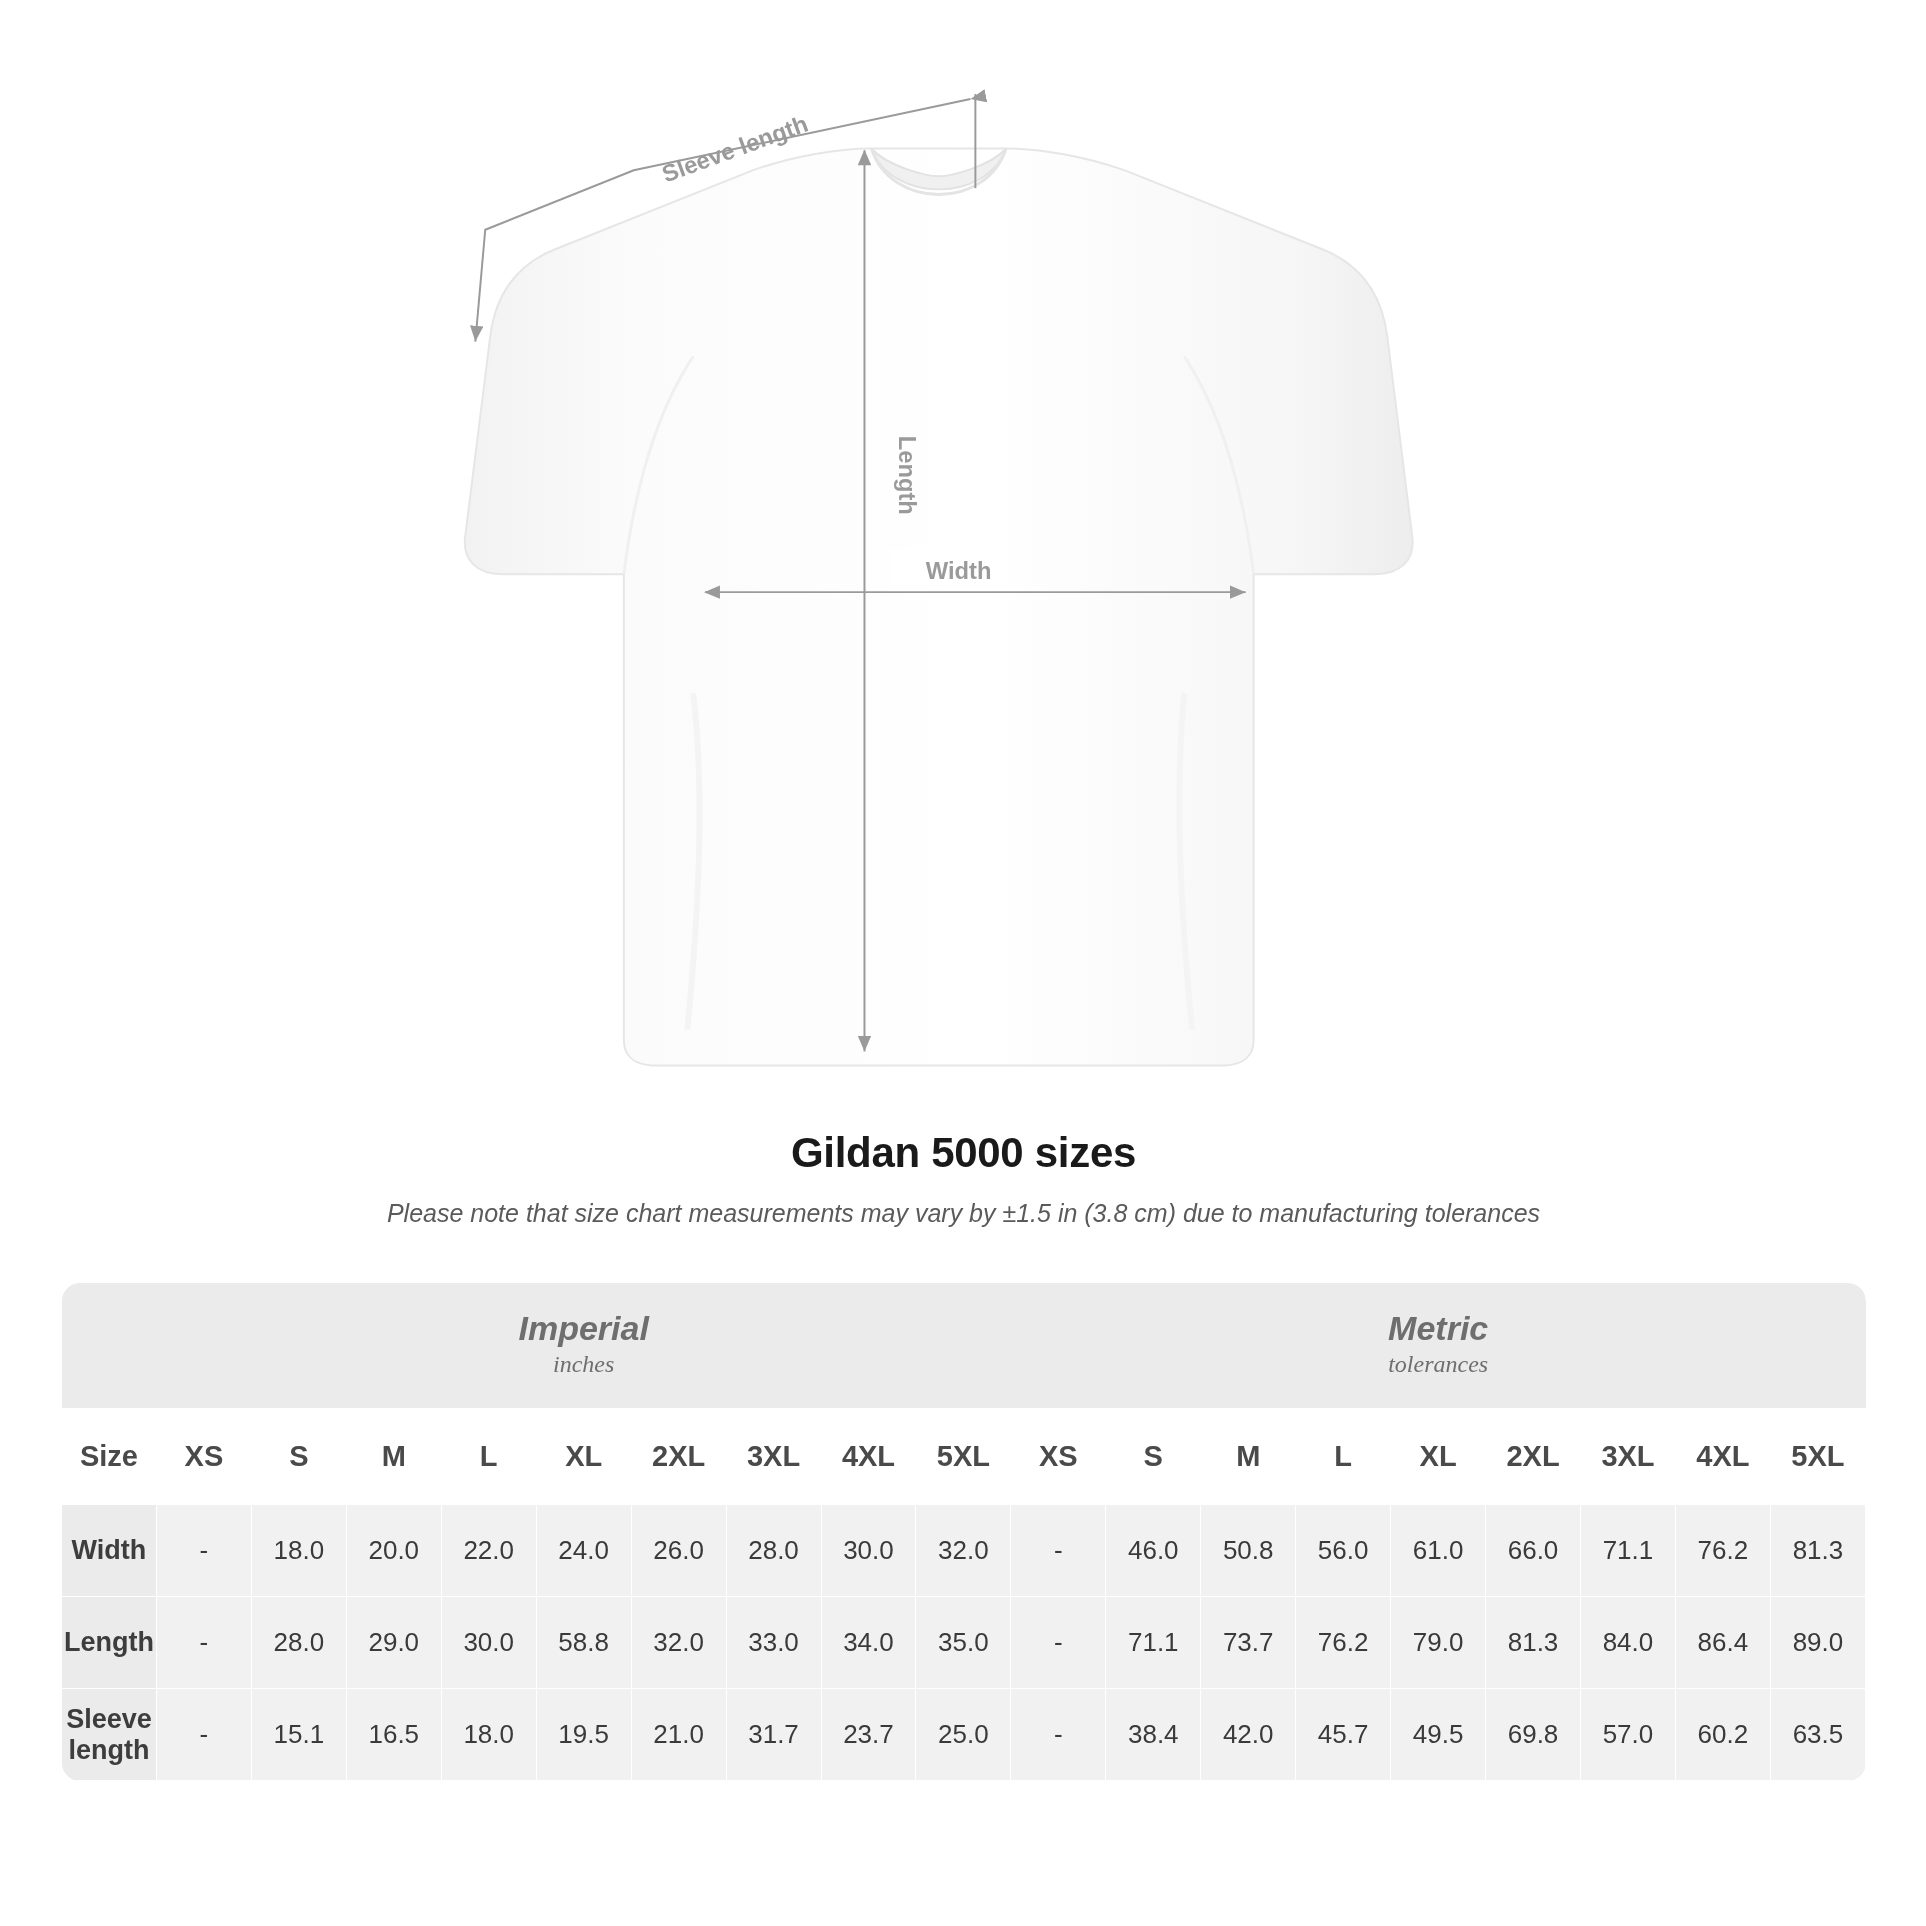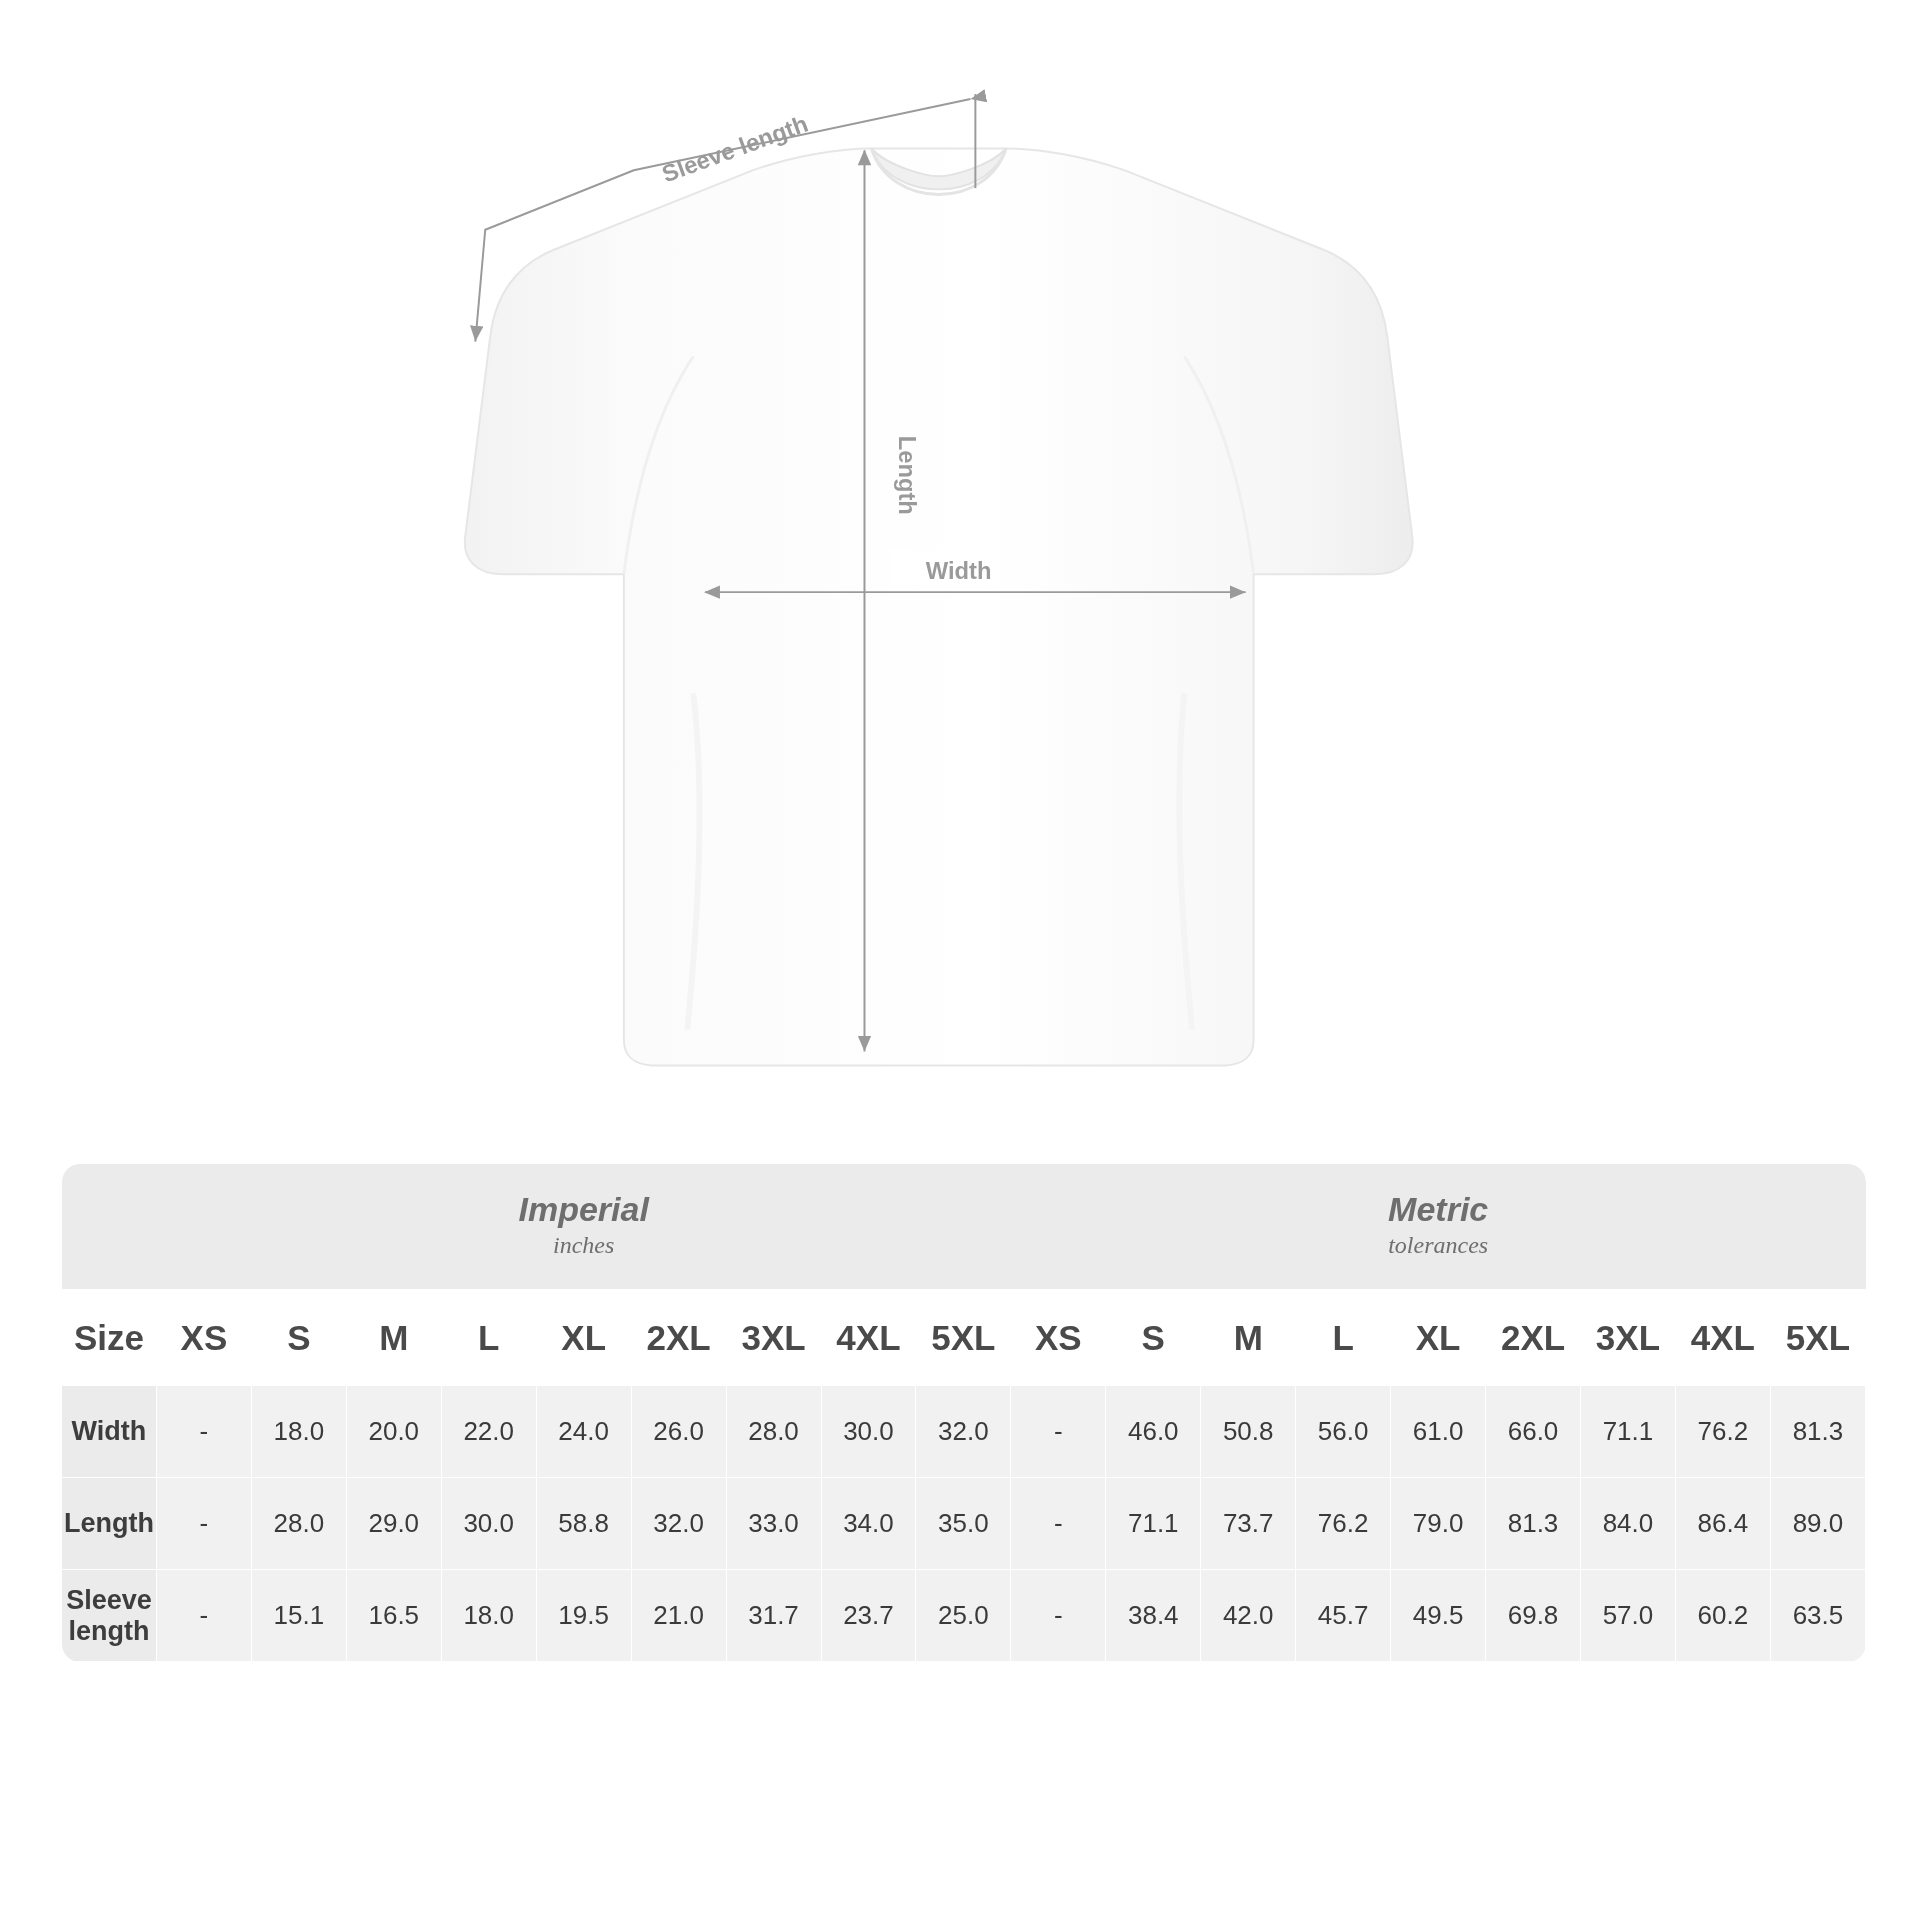--- a/index.html
+++ b/index.html
@@ -90,21 +90,21 @@
     font-size: 24px;
     font-style: italic;
     color: #6e6e6e;
     line-height: 1.4;
     font-family: Liberation Serif, serif;
   }
   
   tr.size-row td {
     background: #ffffff;
     font-weight: bold;
-    font-size: 35px;
+    font-size: 29px;
     color: #4a4a4a;
     height: 95px;
   }
   tr.size-row td.rowlabel {
     background: #ffffff;
   }
   
   tr.data-row td {
     background: #f1f1f1;
     height: 91px;
@@ -200,20 +200,24 @@
       <text class="dim-label" x="968" y="585" text-anchor="middle">Width</text>
 
       <g stroke="#9a9a9a" stroke-width="2" fill="none">
         <line x1="985" y1="95" x2="985" y2="190"></line>
         <path d="M 980 100 L 640 172 L 490 232 L 480 345" marker-start="url(#arrHead)" marker-end="url(#arrHead)"></path>
       </g>
       <text class="dim-label" transform="translate(745,158) rotate(-20)" text-anchor="middle">Sleeve length</text>
     </svg>
   </div>
 
+  <div class="title-block">
+    <div class="chart-title">Gildan 5000 sizes</div>
+    <div class="chart-note">Please note that size chart measurements may vary by ±1.5 in (3.8 cm) due to manufacturing tolerances</div>
+  </div>
 
   <div class="table-wrap">
     <table class="size-table">
       <tbody>
         <tr class="unit-row">
           <td></td>
           <td colspan="9">
             <div class="unit-name">Imperial</div>
             <div class="unit-sub">inches</div>
           </td>

